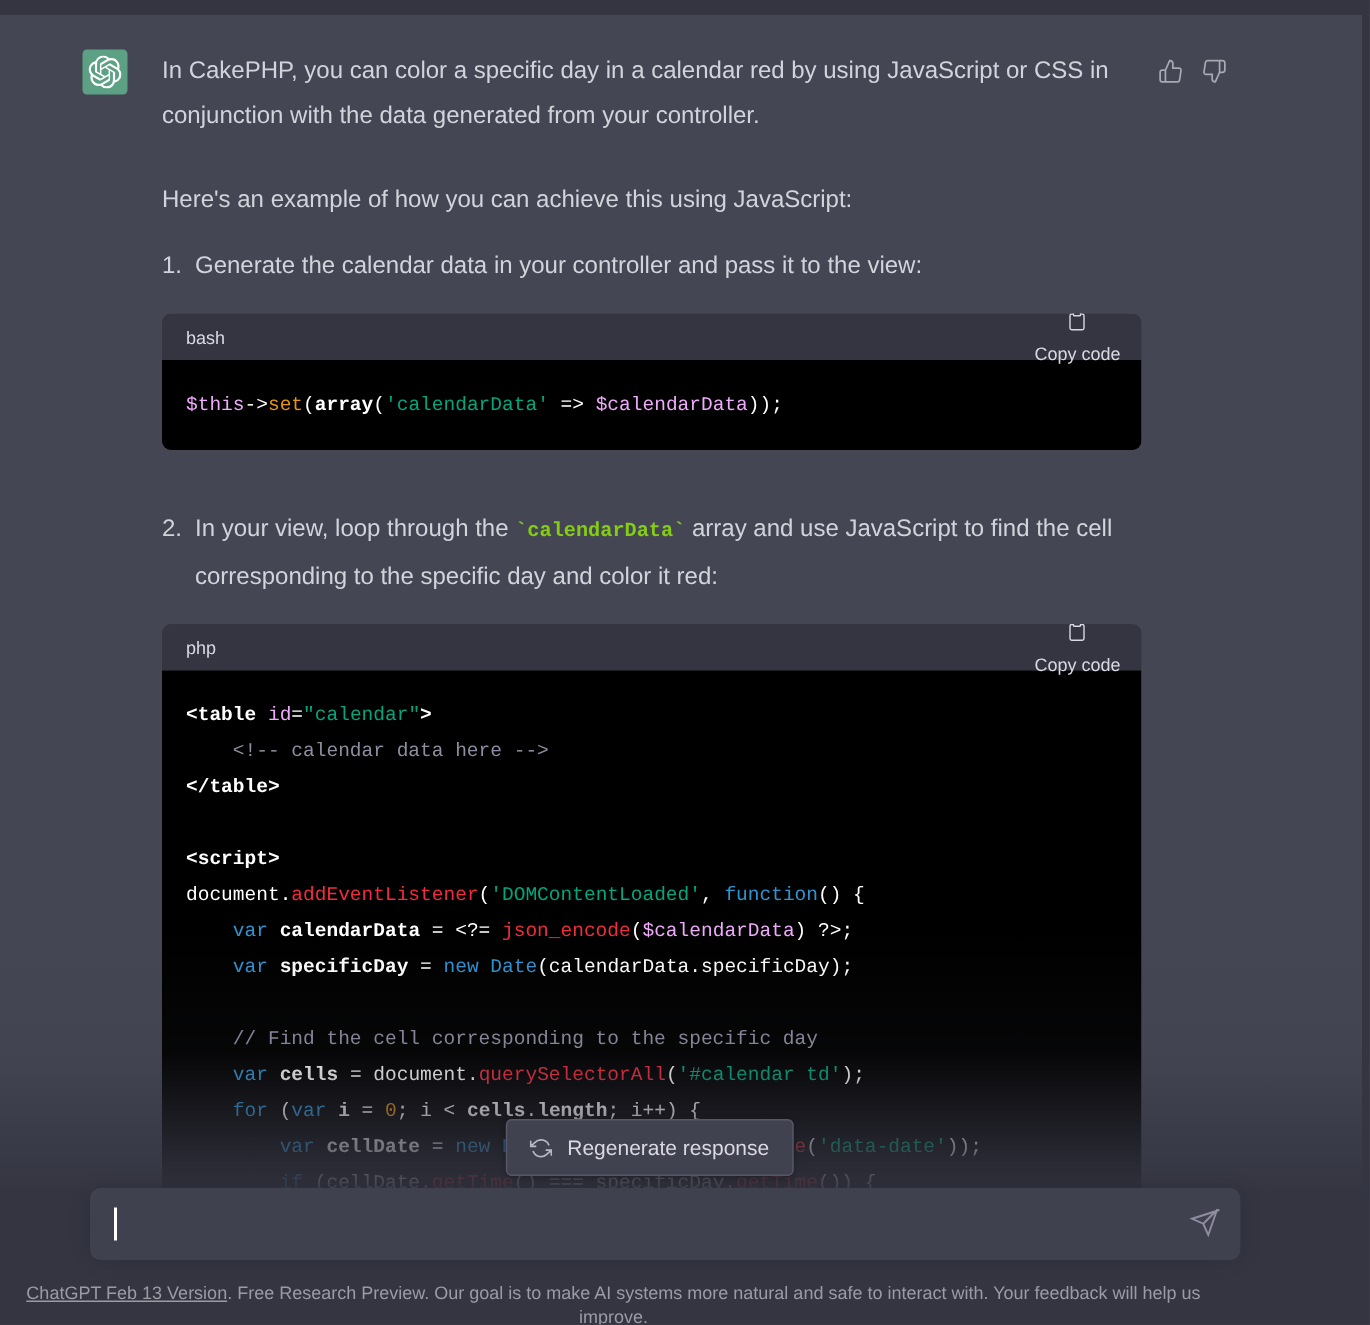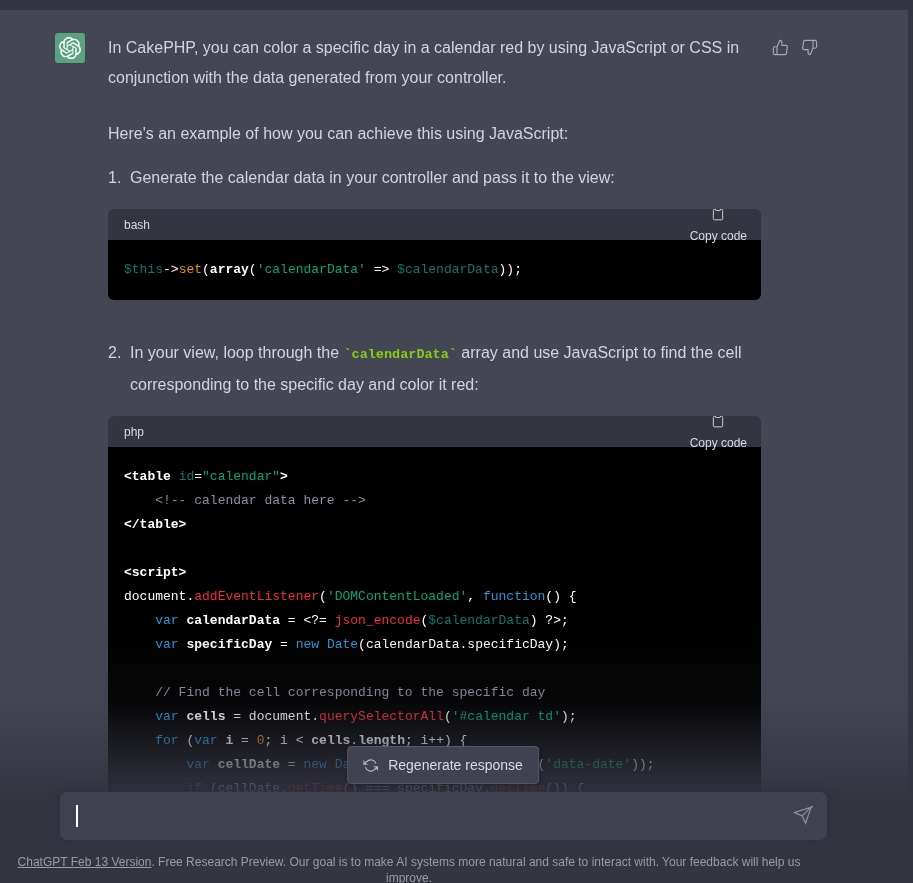--- a/index.html
+++ b/index.html
@@ -63,36 +63,36 @@
   }
   .copy-btn svg { width:14px; height:14px; stroke:#d9d9e3; fill:none; stroke-width:1.6; }
   .code-body {
     background:#000; padding:18px 16px;
     font-family:"Liberation Mono","DejaVu Sans Mono",monospace;
     font-size:13px; line-height:24px; color:#fff;
   }
   .code-line { white-space:pre; min-height:24px; }
   .tok-k { color:#2e95d3; }            
   .tok-s { color:#00a67d; }            
-  .tok-v { color:#0f766e; }            
+  .tok-v { color:#f0abfc; }            
   .tok-f { color:#f22c3d; }            
   .tok-b { color:#e9950c; }            
   .tok-c { color:#8e8ea0; }            
   .tok-t { color:#ffffff; }
   .tok-bd { color:#ffffff; font-weight:bold; }
 
   .bottom-fade {
     position:absolute; left:0; top:620px; width:913px; height:180px; z-index:3;
     background:linear-gradient(180deg, rgba(52,53,65,0) 0%, rgba(52,53,65,0.12) 45%, #343541 100%);
     pointer-events:none;
   }
   .bottom-solid { position:absolute; left:0; top:800px; width:913px; height:83px; background:#343541; z-index:3; }
 
   .regen-btn {
-    position:absolute; z-index:4; top:746px; left:443px; transform:translateX(-50%);
+    position:absolute; z-index:4; top:746px; left:433px; transform:translateX(-50%);
     height:38px; padding:0 15px;
     display:flex; align-items:center; gap:10px;
     background:#41424f; border:1px solid #565869; border-radius:4px;
     color:#d9d9e3; font-size:14px; font-family:"Liberation Sans",sans-serif;
     cursor:pointer; box-shadow:0 1px 4px rgba(0,0,0,0.25);
   }
   .regen-btn svg { width:15px; height:15px; stroke:#b9b9c5; fill:none; stroke-width:1.8; }
 
   .input-box {
     position:absolute; z-index:5; left:60px; top:792px; width:767px; height:48px;

